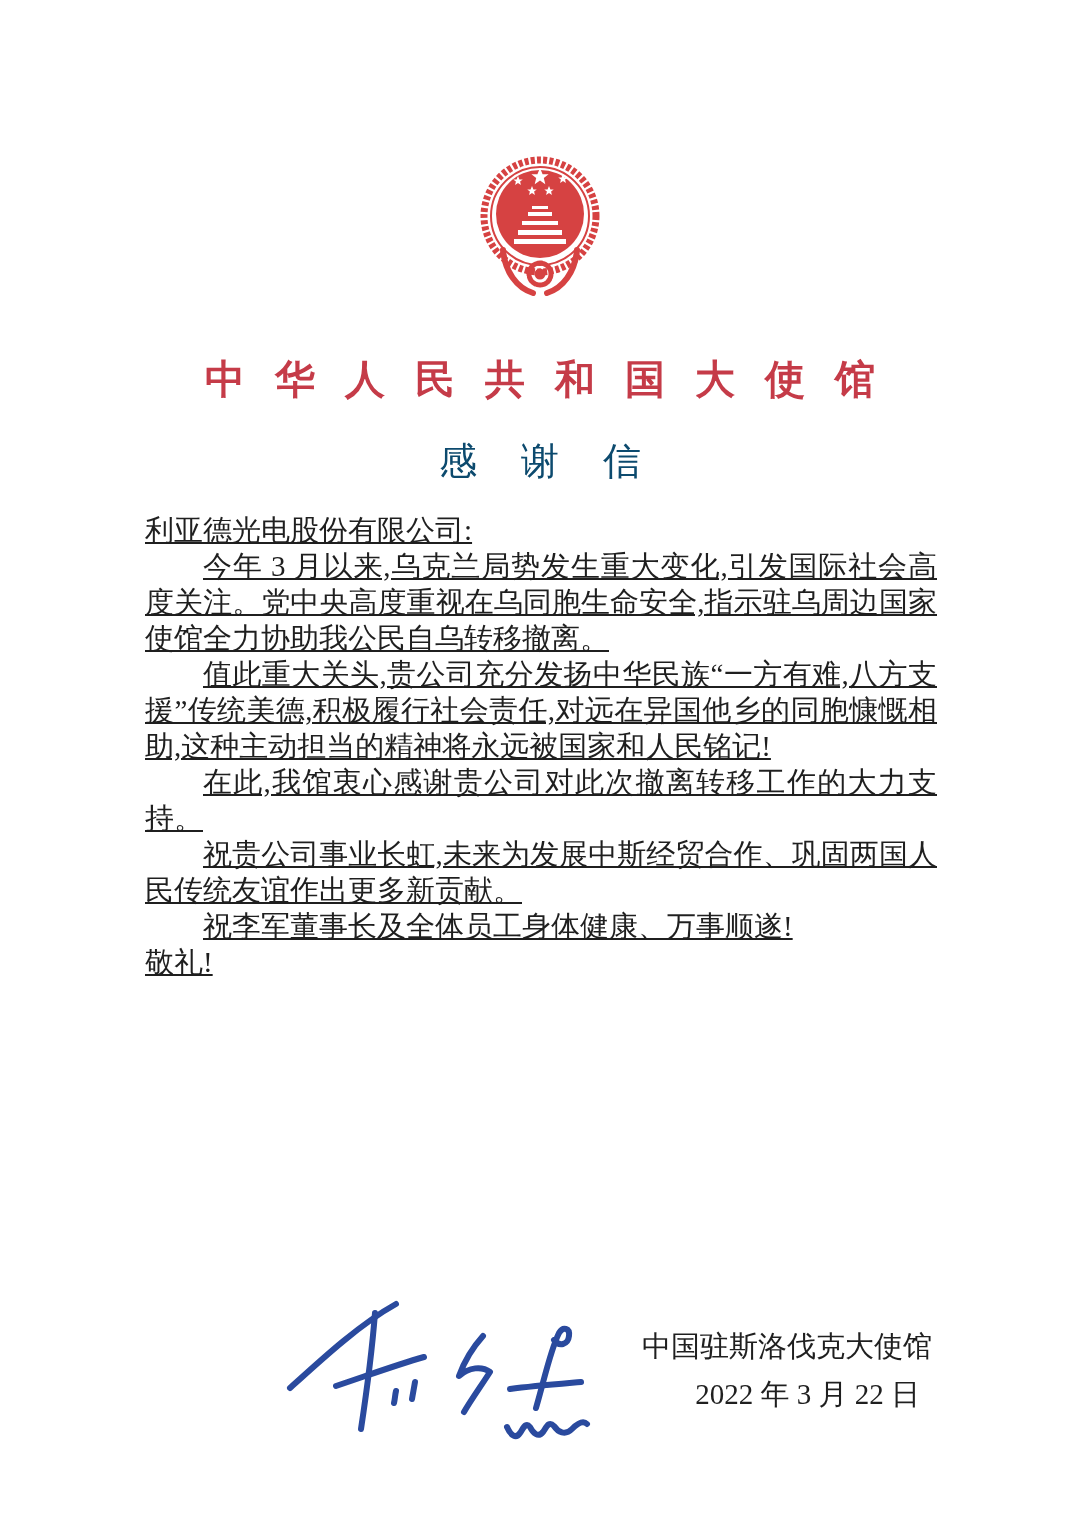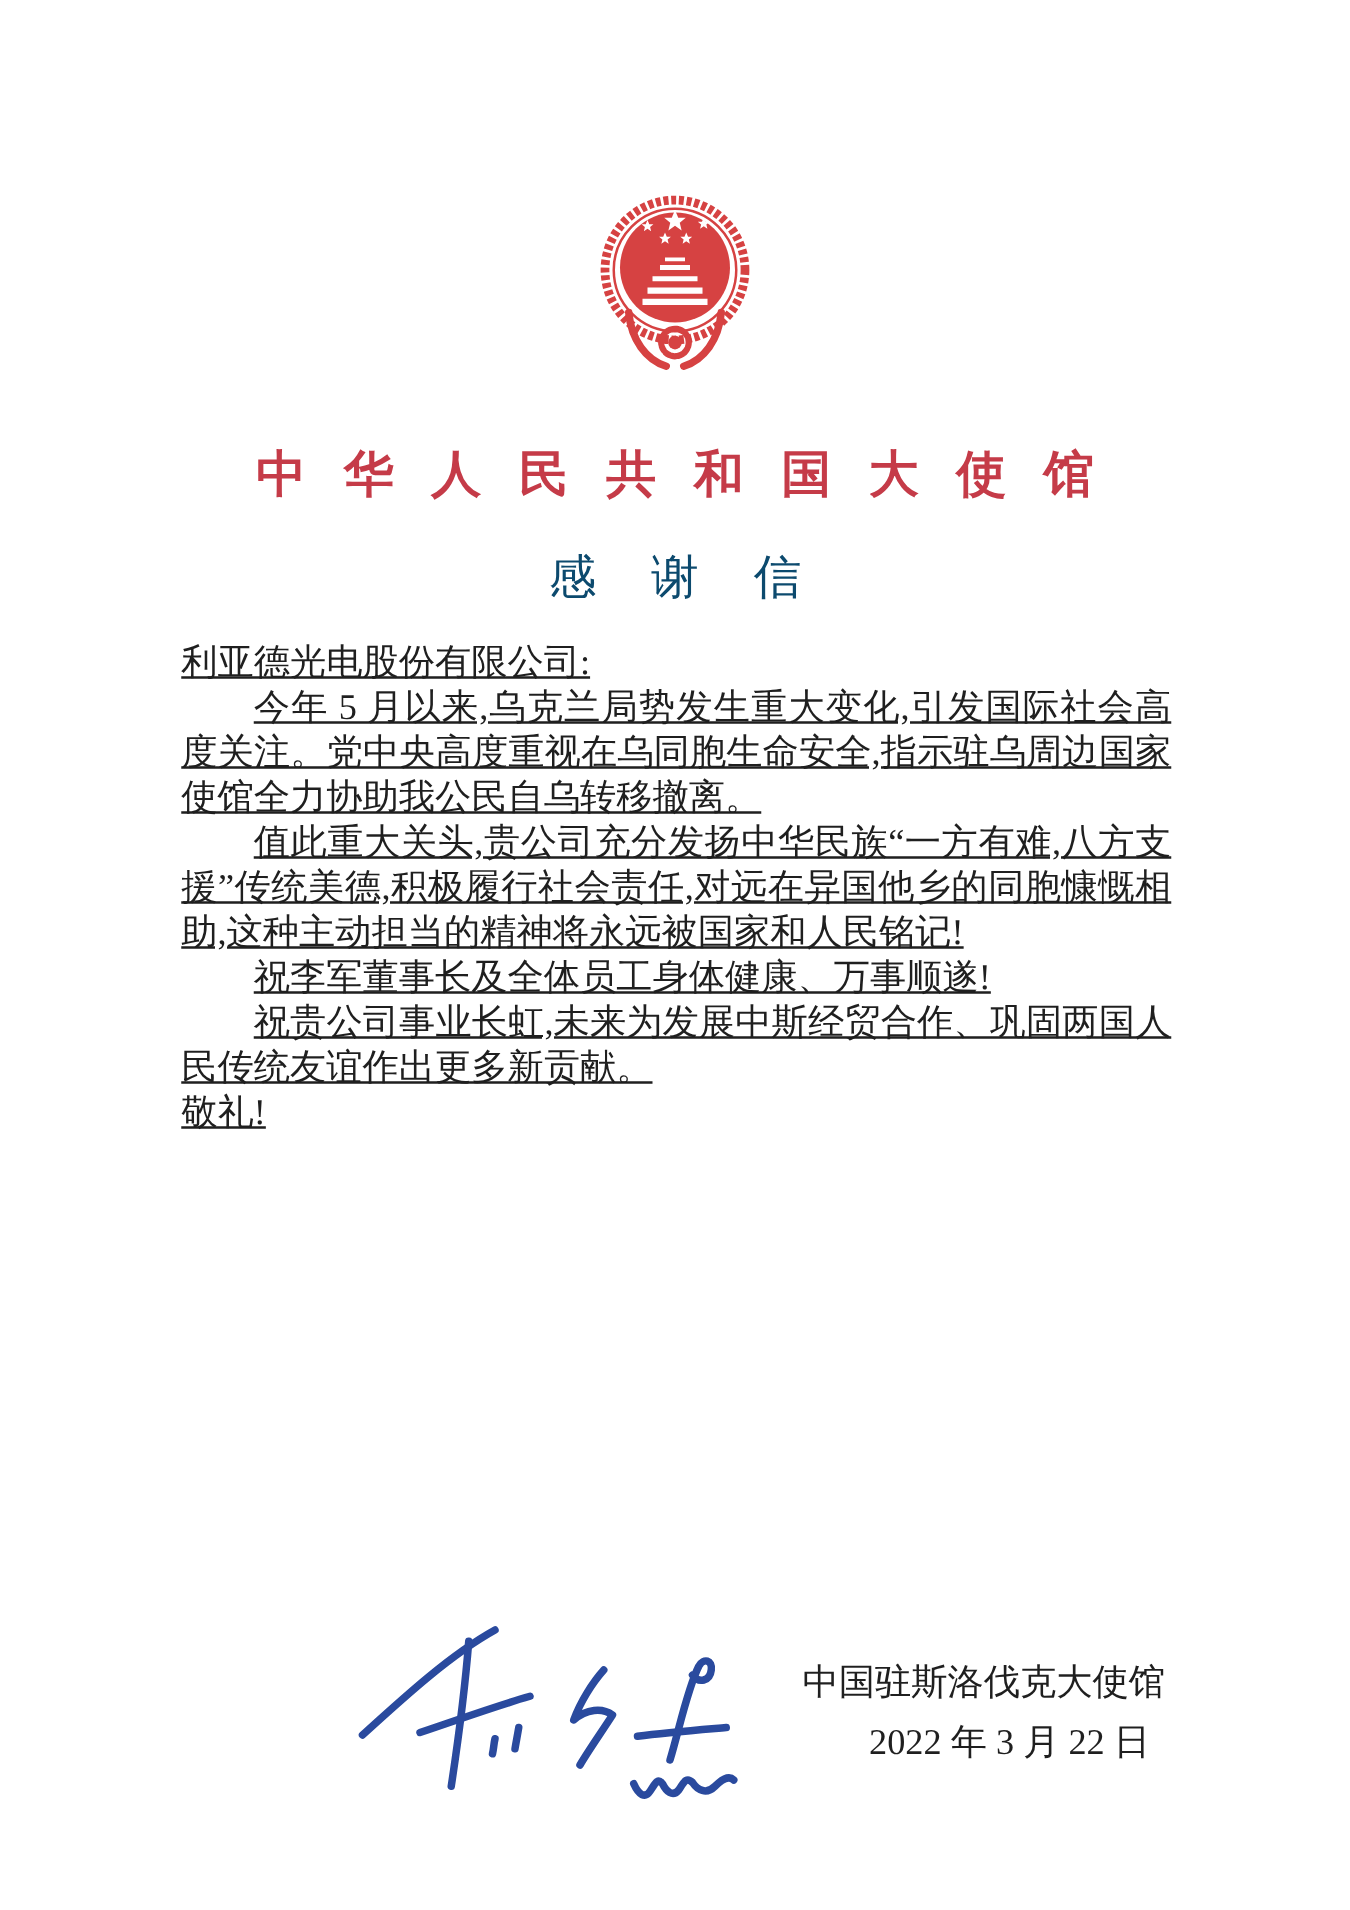--- a/index.html
+++ b/index.html
@@ -116,24 +116,25 @@
       <circle cx="65" cy="124" r="5.5" fill="#d64242"></circle>
     </svg>
   </div>
 
   <div class="org-title">中华人民共和国大使馆</div>
 
   <div class="doc-title">感谢信</div>
 
   <div class="body">
     <p class="salutation">利亚德光电股份有限公司:</p>
-    <p class="para">今年 5 月以来,乌克兰局势发生重大变化,引发国际社会高度关注。党中央高度重视在乌同胞生命安全,指示驻乌周边国家使馆全力协助我公民自乌转移撤离。</p>
+    <p class="para">今年 3 月以来,乌克兰局势发生重大变化,引发国际社会高度关注。党中央高度重视在乌同胞生命安全,指示驻乌周边国家使馆全力协助我公民自乌转移撤离。</p>
     <p class="para">值此重大关头,贵公司充分发扬中华民族“一方有难,八方支援”传统美德,积极履行社会责任,对远在异国他乡的同胞慷慨相助,这种主动担当的精神将永远被国家和人民铭记!</p>
+    <p class="para">在此,我馆衷心感谢贵公司对此次撤离转移工作的大力支持。</p>
+    <p class="para">祝贵公司事业长虹,未来为发展中斯经贸合作、巩固两国人民传统友谊作出更多新贡献。</p>
     <p class="para">祝李军董事长及全体员工身体健康、万事顺遂!</p>
-    <p class="para">祝贵公司事业长虹,未来为发展中斯经贸合作、巩固两国人民传统友谊作出更多新贡献。</p>
     <p class="salute">敬礼!</p>
   </div>
 
   <div class="signoff">
     <div>中国驻斯洛伐克大使馆</div>
     <div class="date">2022 年 3 月 22 日</div>
   </div>
 
   <svg class="signature" viewBox="0 0 330 180" xmlns="http://www.w3.org/2000/svg">
     <path class="sig-stroke" d="M12,92 C45,62 82,28 118,8"></path>

